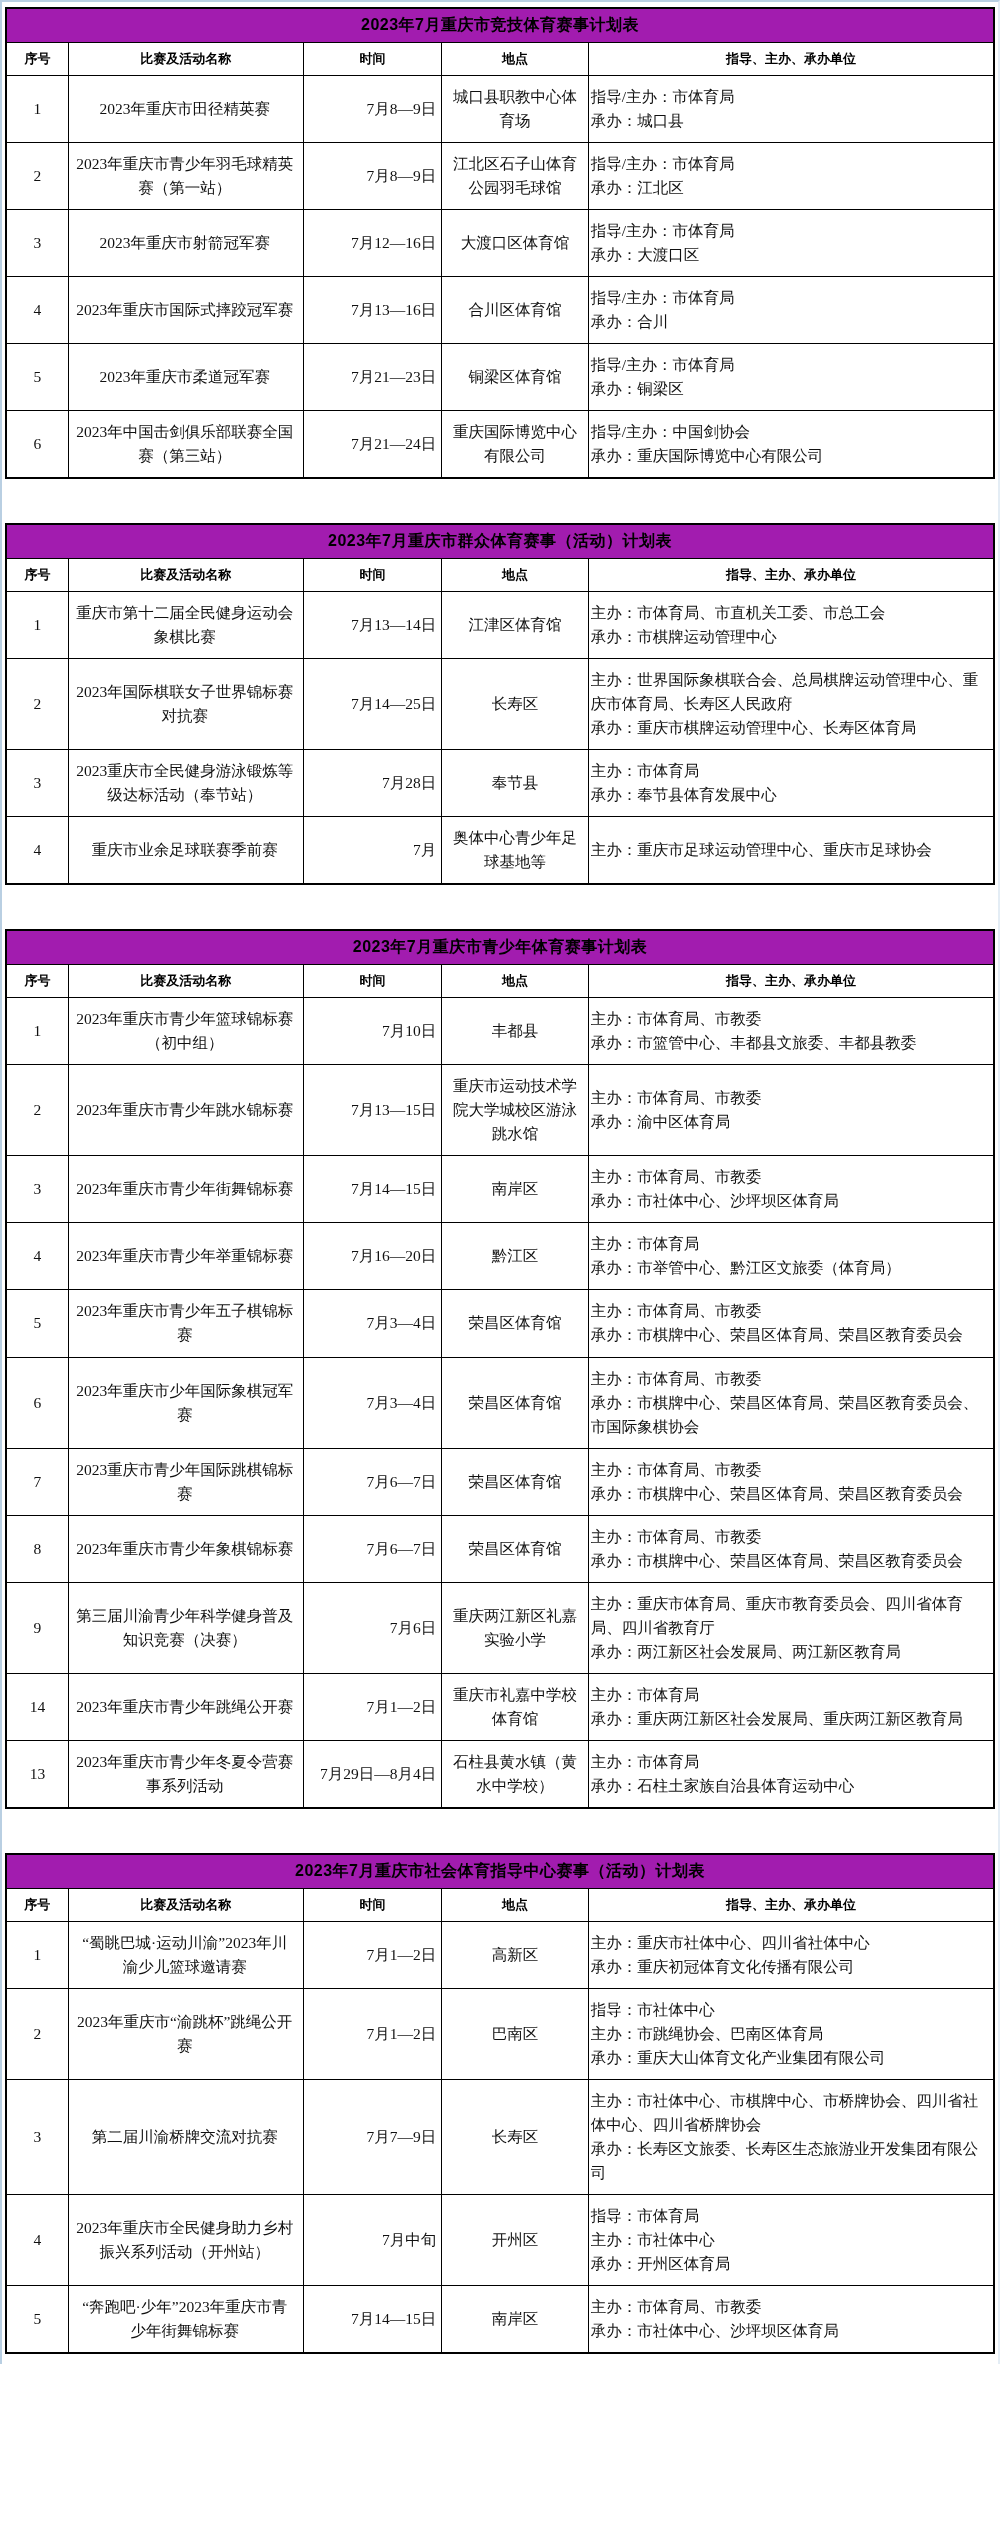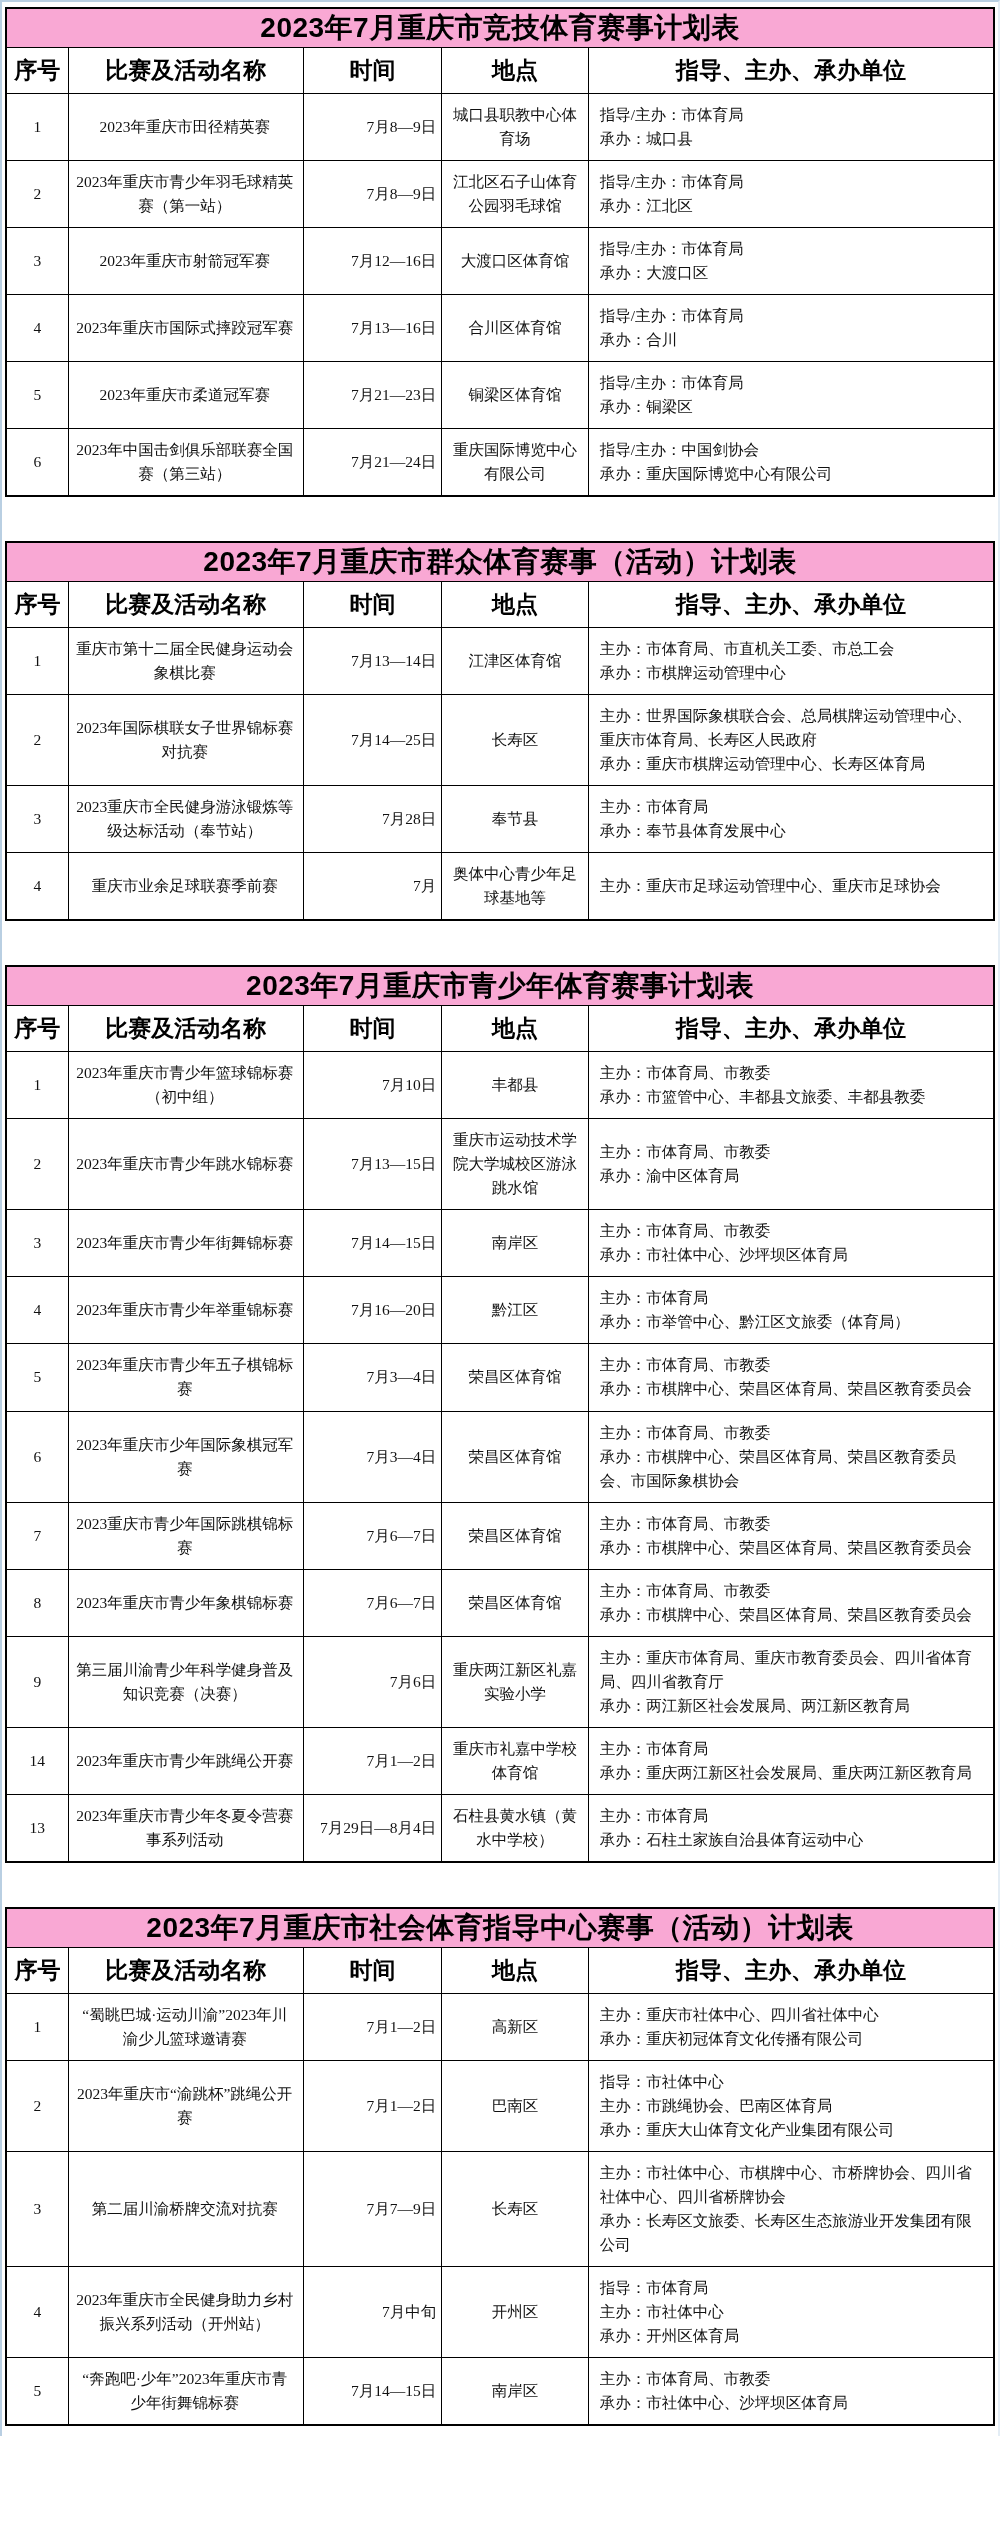--- a/index.html
+++ b/index.html
@@ -26,50 +26,50 @@
     border: 2px solid #000000;
     table-layout: fixed;
   }
   table.plan td, table.plan th {
     border: 1px solid #000000;
     vertical-align: middle;
     box-sizing: border-box;
     word-break: break-all;
   }
   .title-cell {
-    background: #f9a8d4;
+    background: #a21caf;
     text-align: center;
     font-weight: bold;
-    font-size: 28px;
+    font-size: 16px;
     color: #000000;
-    padding: 0 2px;
+    padding: 6px 2px;
     height: 32px;
     letter-spacing: 0.5px;
   }
   .head-cell {
     background: #ffffff;
     font-weight: bold;
-    font-size: 23px;
+    font-size: 13px;
     text-align: center;
     padding: 7px 2px;
     height: 32px;
     color: #000000;
   }
   .cell {
     font-family: "Liberation Serif", "DejaVu Serif", serif;
     font-size: 15.5px;
     color: #111111;
     line-height: 1.55;
     padding: 9px 5px;
   }
   .cell-no   { text-align: center; }
   .cell-name { text-align: center; padding-left: 6px; padding-right: 8px; }
   .cell-time { text-align: right; }
   .cell-place{ text-align: center; }
-  .cell-org  { text-align: left; padding-left: 11px; padding-right: 6px; }
+  .cell-org  { text-align: left; padding-left: 2px; padding-right: 6px; }
   .org-line  { display: block; }
   tr.data-row { min-height: 62px; }
   tr.data-row > td { height: 60px; }
 </style>
 </head>
 <body>
 
 <div id="page">
     <div class="table-section">
       <table class="plan">

